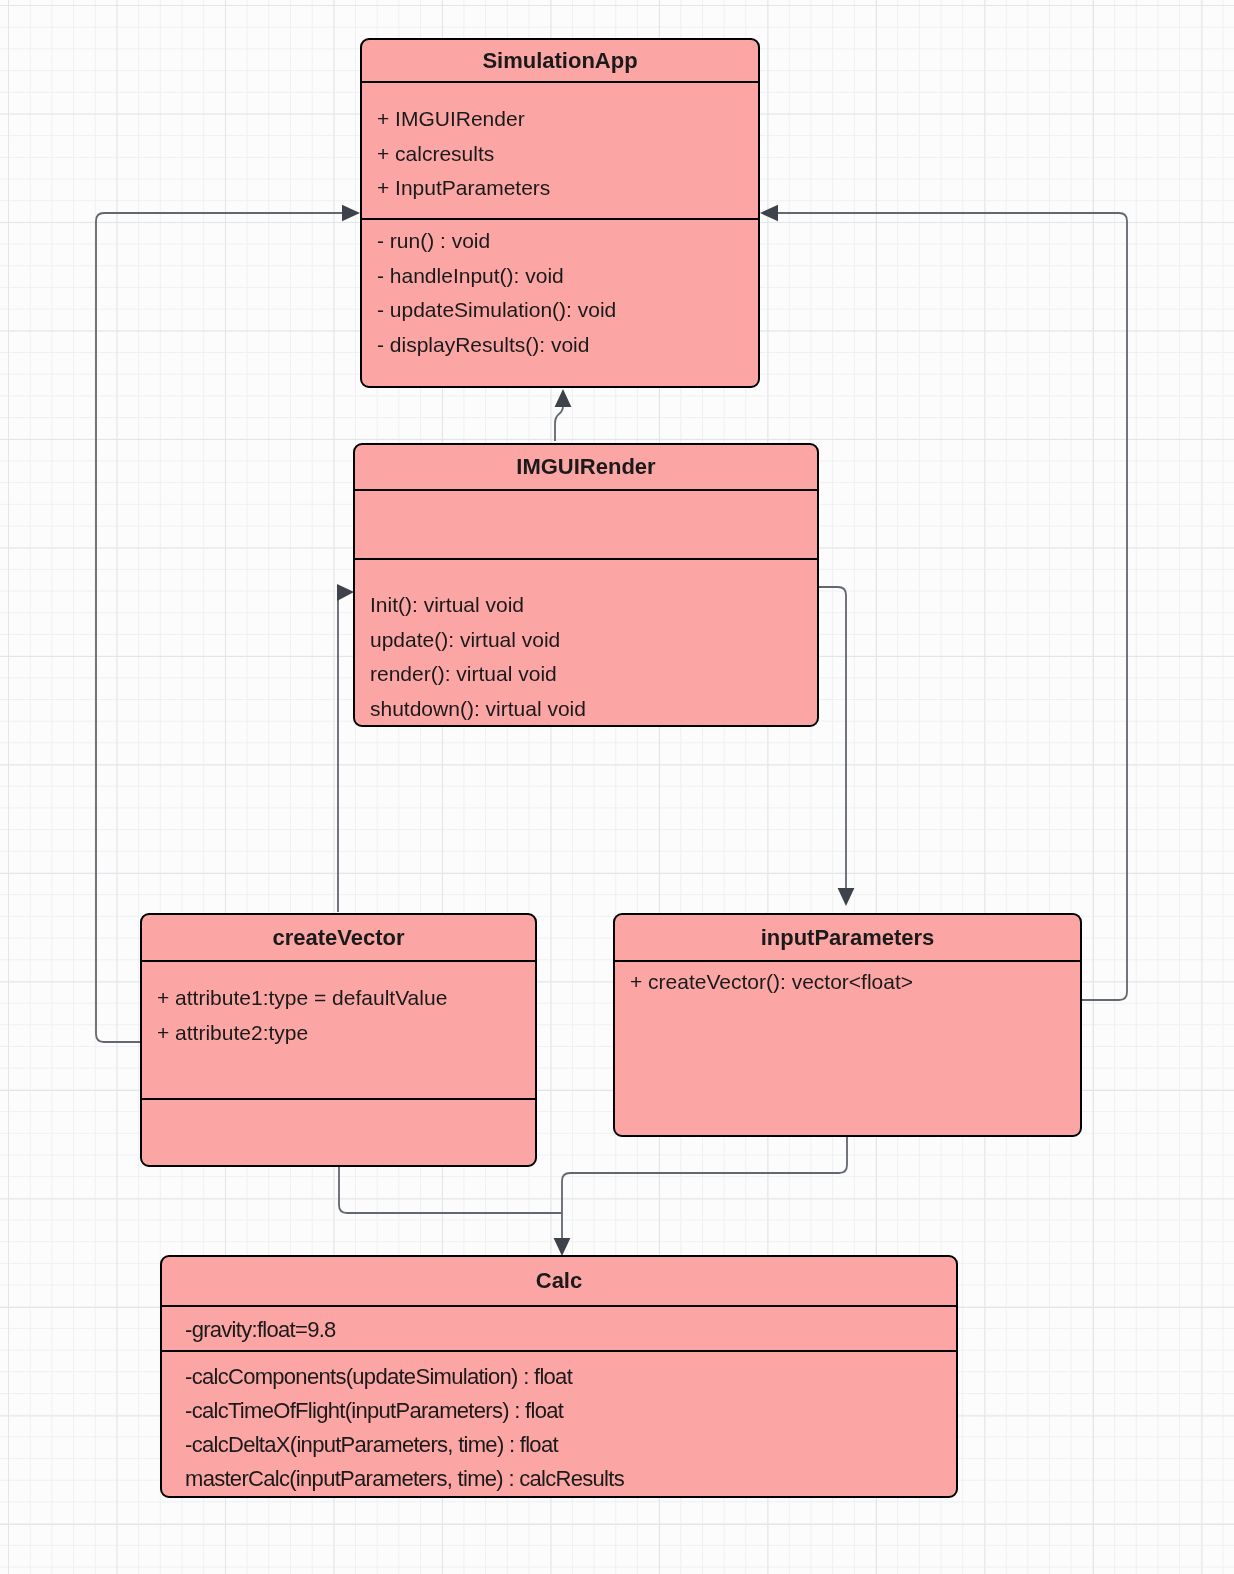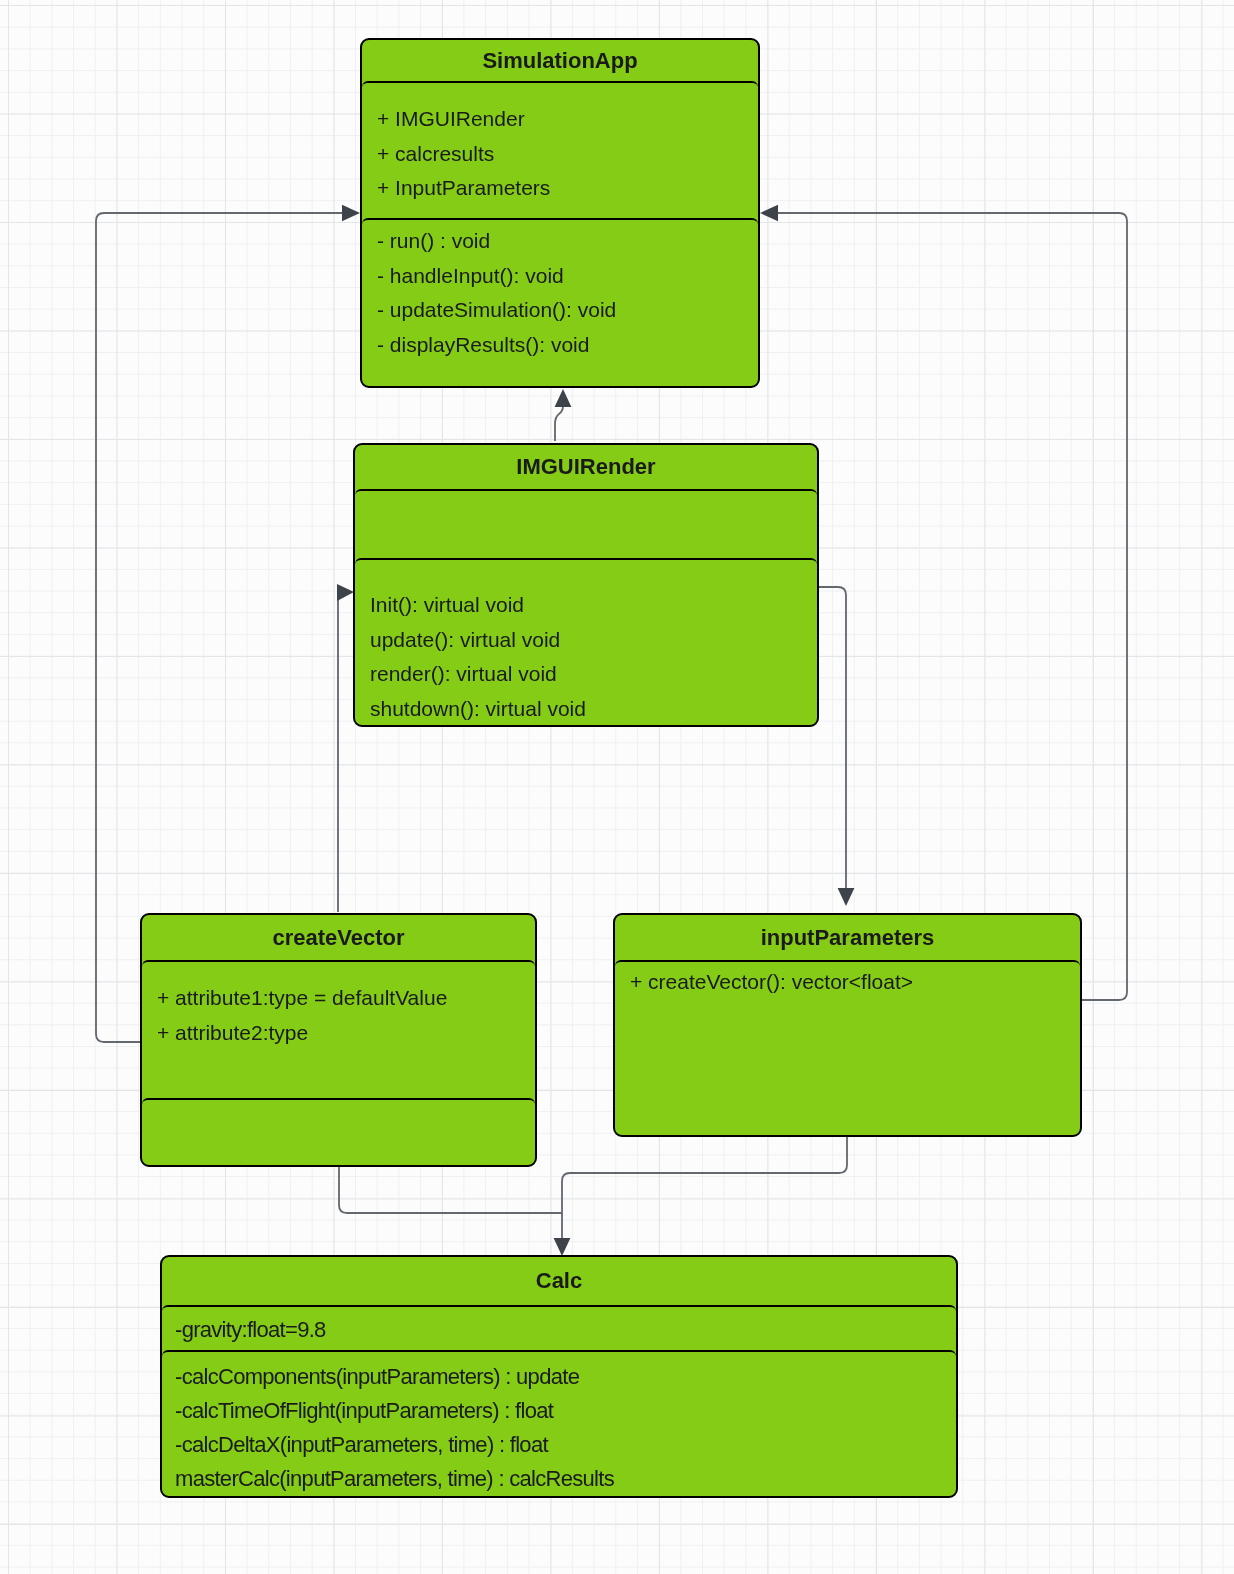--- a/index.html
+++ b/index.html
@@ -11,47 +11,46 @@
       linear-gradient(90deg,#e3e6e8 1px, transparent 1px),
       linear-gradient(#eef0f1 1px, transparent 1px),
       linear-gradient(90deg,#eef0f1 1px, transparent 1px);
     background-size:108.5px 108.5px,108.5px 108.5px,21.7px 21.7px,21.7px 21.7px;
     background-position:8px 5px,8px 5px,8px 5px,8px 5px;
     font-family:"Liberation Sans", sans-serif;
     color:#1a1a1a;
   }
   .uml{
     position:absolute;
-    background:#84cc16;
+    background:#fca5a5;
     border:2.5px solid #000;
     border-radius:9px;
     box-sizing:border-box;
   }
   .uml-title{
     font-weight:bold;
     font-size:22px;
     text-align:center;
     display:flex;align-items:center;justify-content:center;
   }
   .uml-sec{
     border-top:2px solid #000;
     box-sizing:border-box;
     overflow:hidden;
-    border-radius:6px;
   }
   .row{
     font-size:21px;
     line-height:34.5px;
     padding-left:15px;
     white-space:nowrap;
   }
   .condensed .row{
     font-size:22px;
     letter-spacing:-0.7px;
-    padding-left:13px;
+    padding-left:23px;
     line-height:34px;
   }
   #edges{position:absolute;left:0;top:0;width:1234px;height:1574px;pointer-events:none;}
   #edges path{fill:none;stroke-width:1.8px;stroke-linejoin:round;pointer-events:stroke;}
 </style>
 </head>
 <body>
 
 <svg id="edges">
 
@@ -117,18 +116,18 @@
     <div class="row">+ createVector(): vector&lt;float&gt;</div>
   </div>
 </div>
 
 <div class="uml condensed" style="left:160px;top:1255px;width:798px;height:243px">
   <div class="uml-title" style="height:48px">Calc</div>
   <div class="uml-sec" style="height:45px;padding-top:6px">
     <div class="row">-gravity:float=9.8</div>
   </div>
   <div class="uml-sec" style="height:145px;padding-top:8px">
-    <div class="row">-calcComponents(inputParameters) : update</div>
+    <div class="row">-calcComponents(updateSimulation) : float</div>
     <div class="row">-calcTimeOfFlight(inputParameters) : float</div>
     <div class="row">-calcDeltaX(inputParameters, time) : float</div>
     <div class="row">masterCalc(inputParameters, time) : calcResults</div>
   </div>
 </div>
 
 </body></html>

